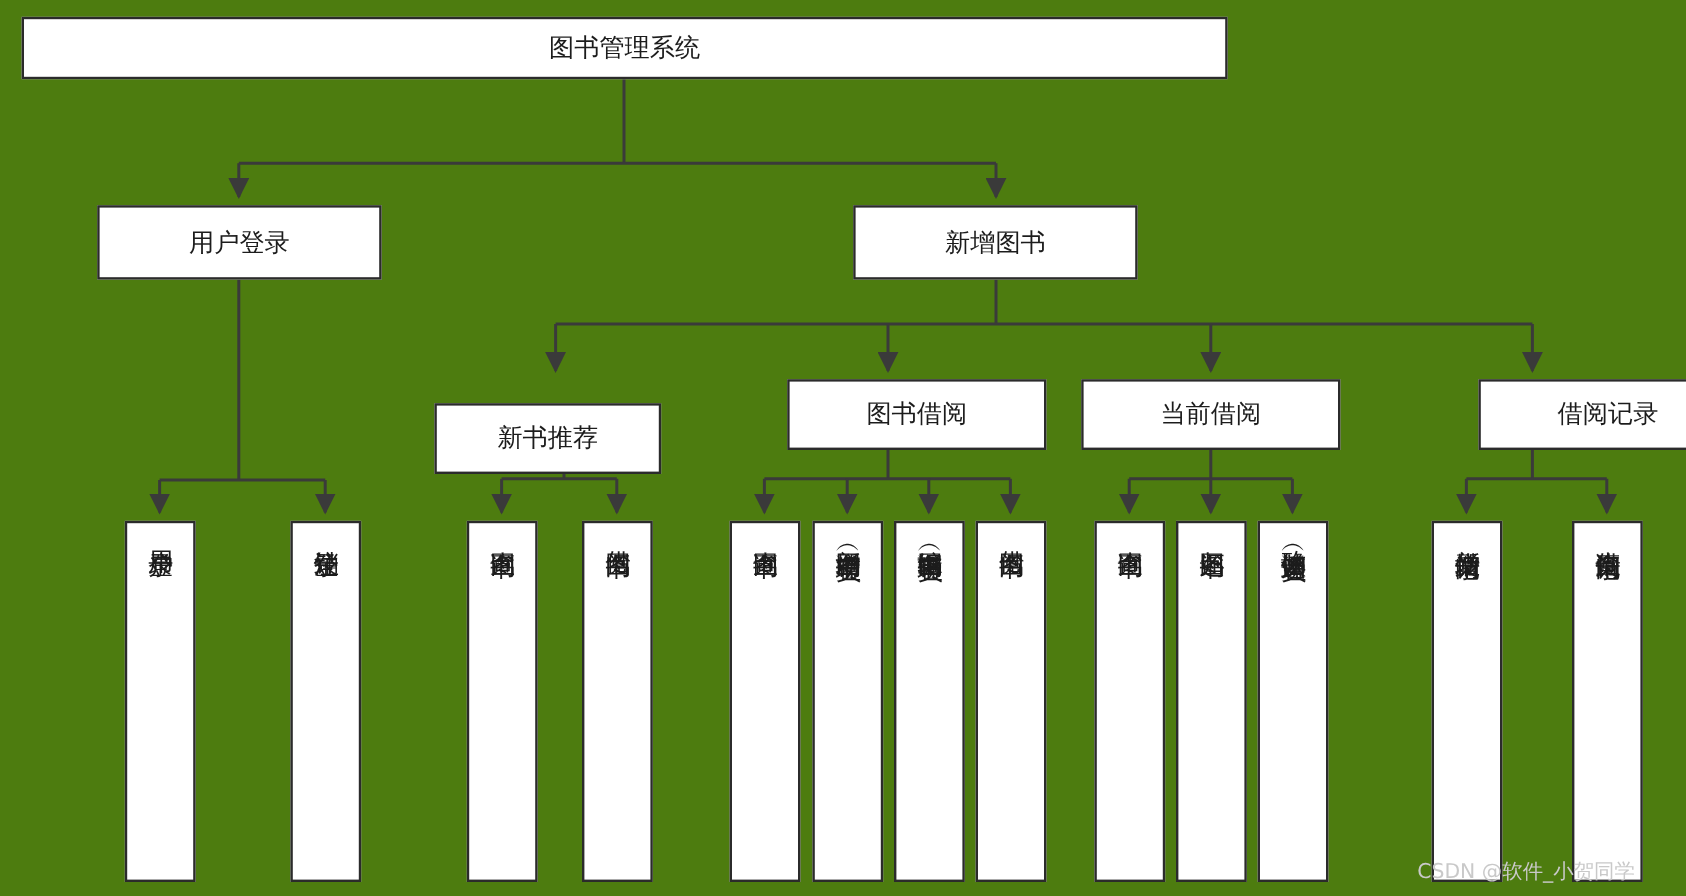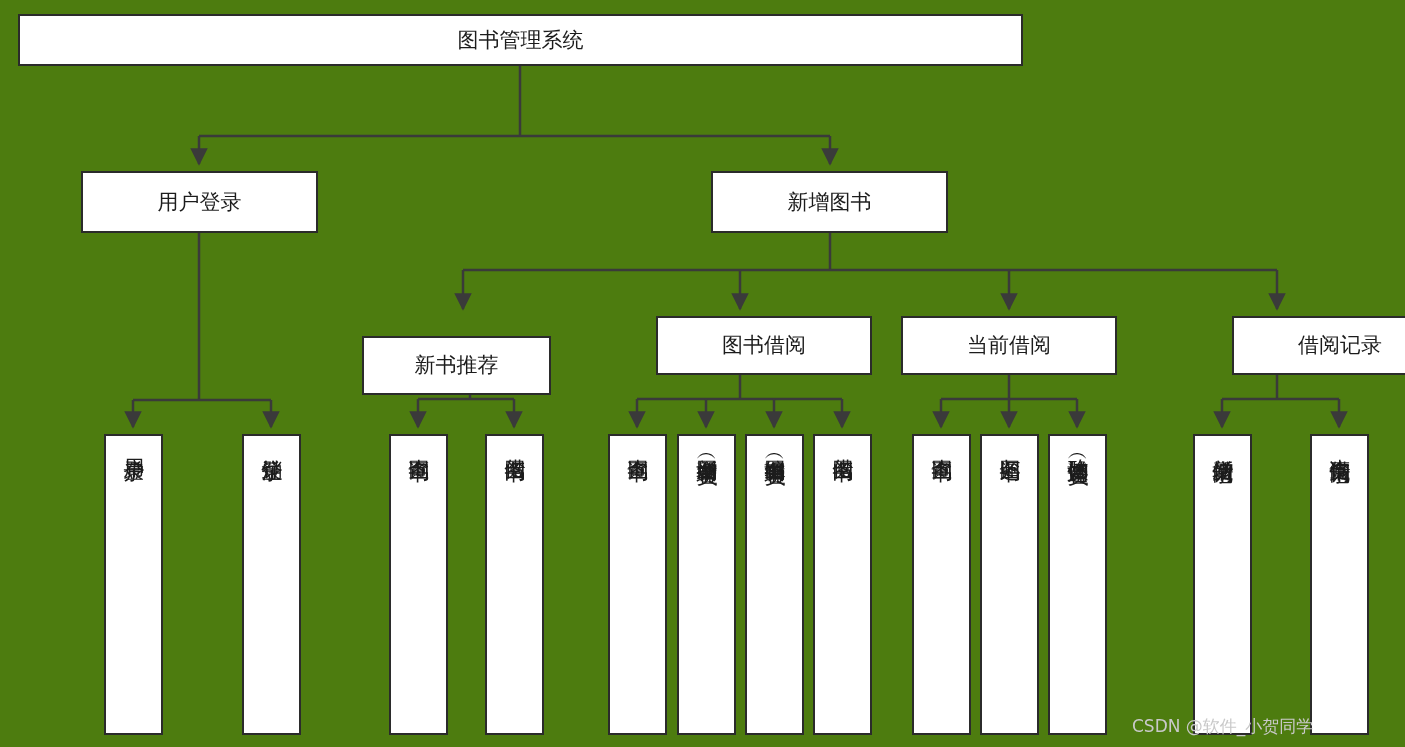--- a/index.html
+++ b/index.html
@@ -185,15 +185,15 @@
     <span class="node-label">确认归还（管理员）</span>
   </div>
 
   <div class="node vertical" style="left:1193px; top:434px; width:59px; height:301px;">
     <span class="node-label">新增借阅记录</span>
   </div>
   <div class="node vertical" style="left:1310px; top:434px; width:59px; height:301px;">
     <span class="node-label">查询借阅记录</span>
   </div>
 
-  <div class="watermark" style="left:1132px; top:715px;">CSDN @软件_小贺同学</div>
+  <div class="watermark" style="left:1181px; top:715px;">CSDN @软件_小贺同学</div>
 
 </div>
 
 </body></html>

